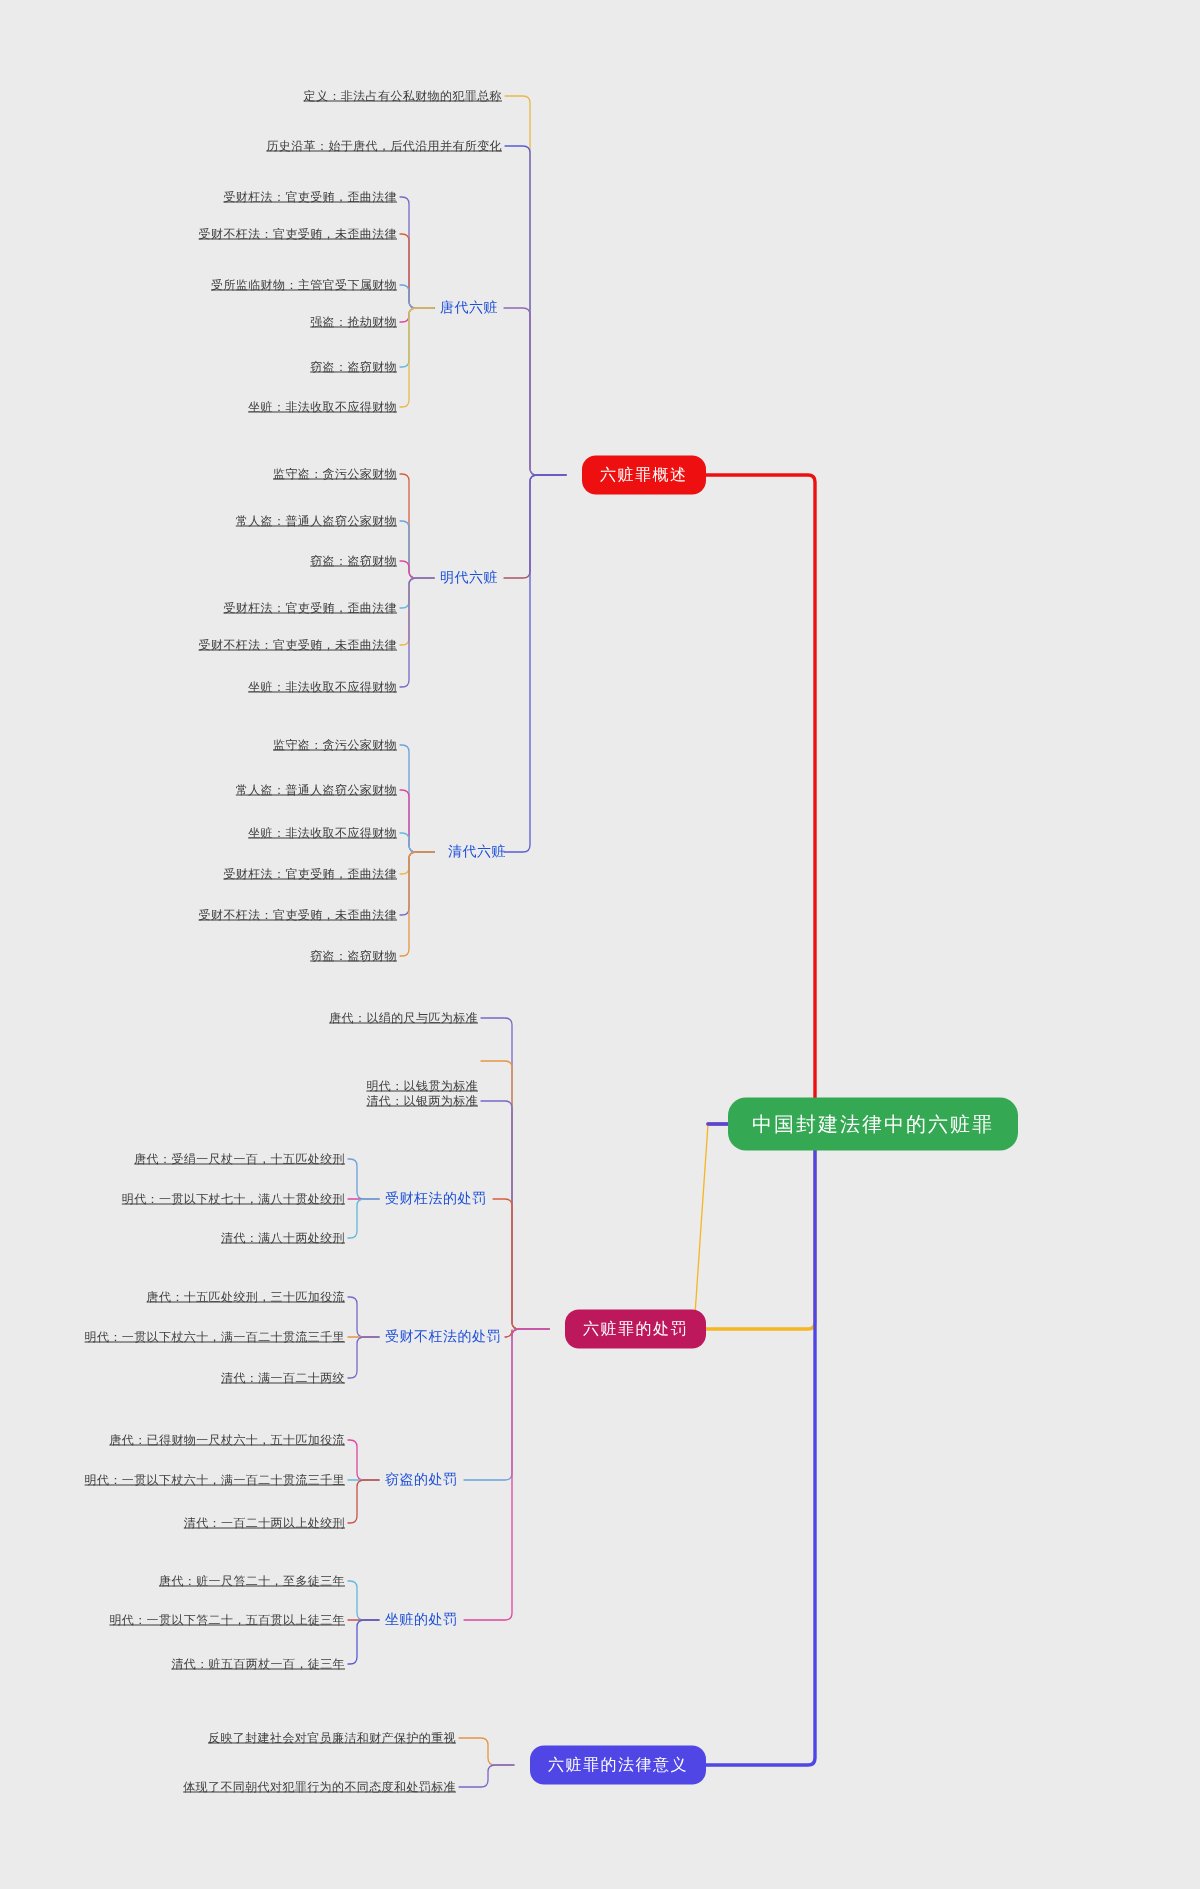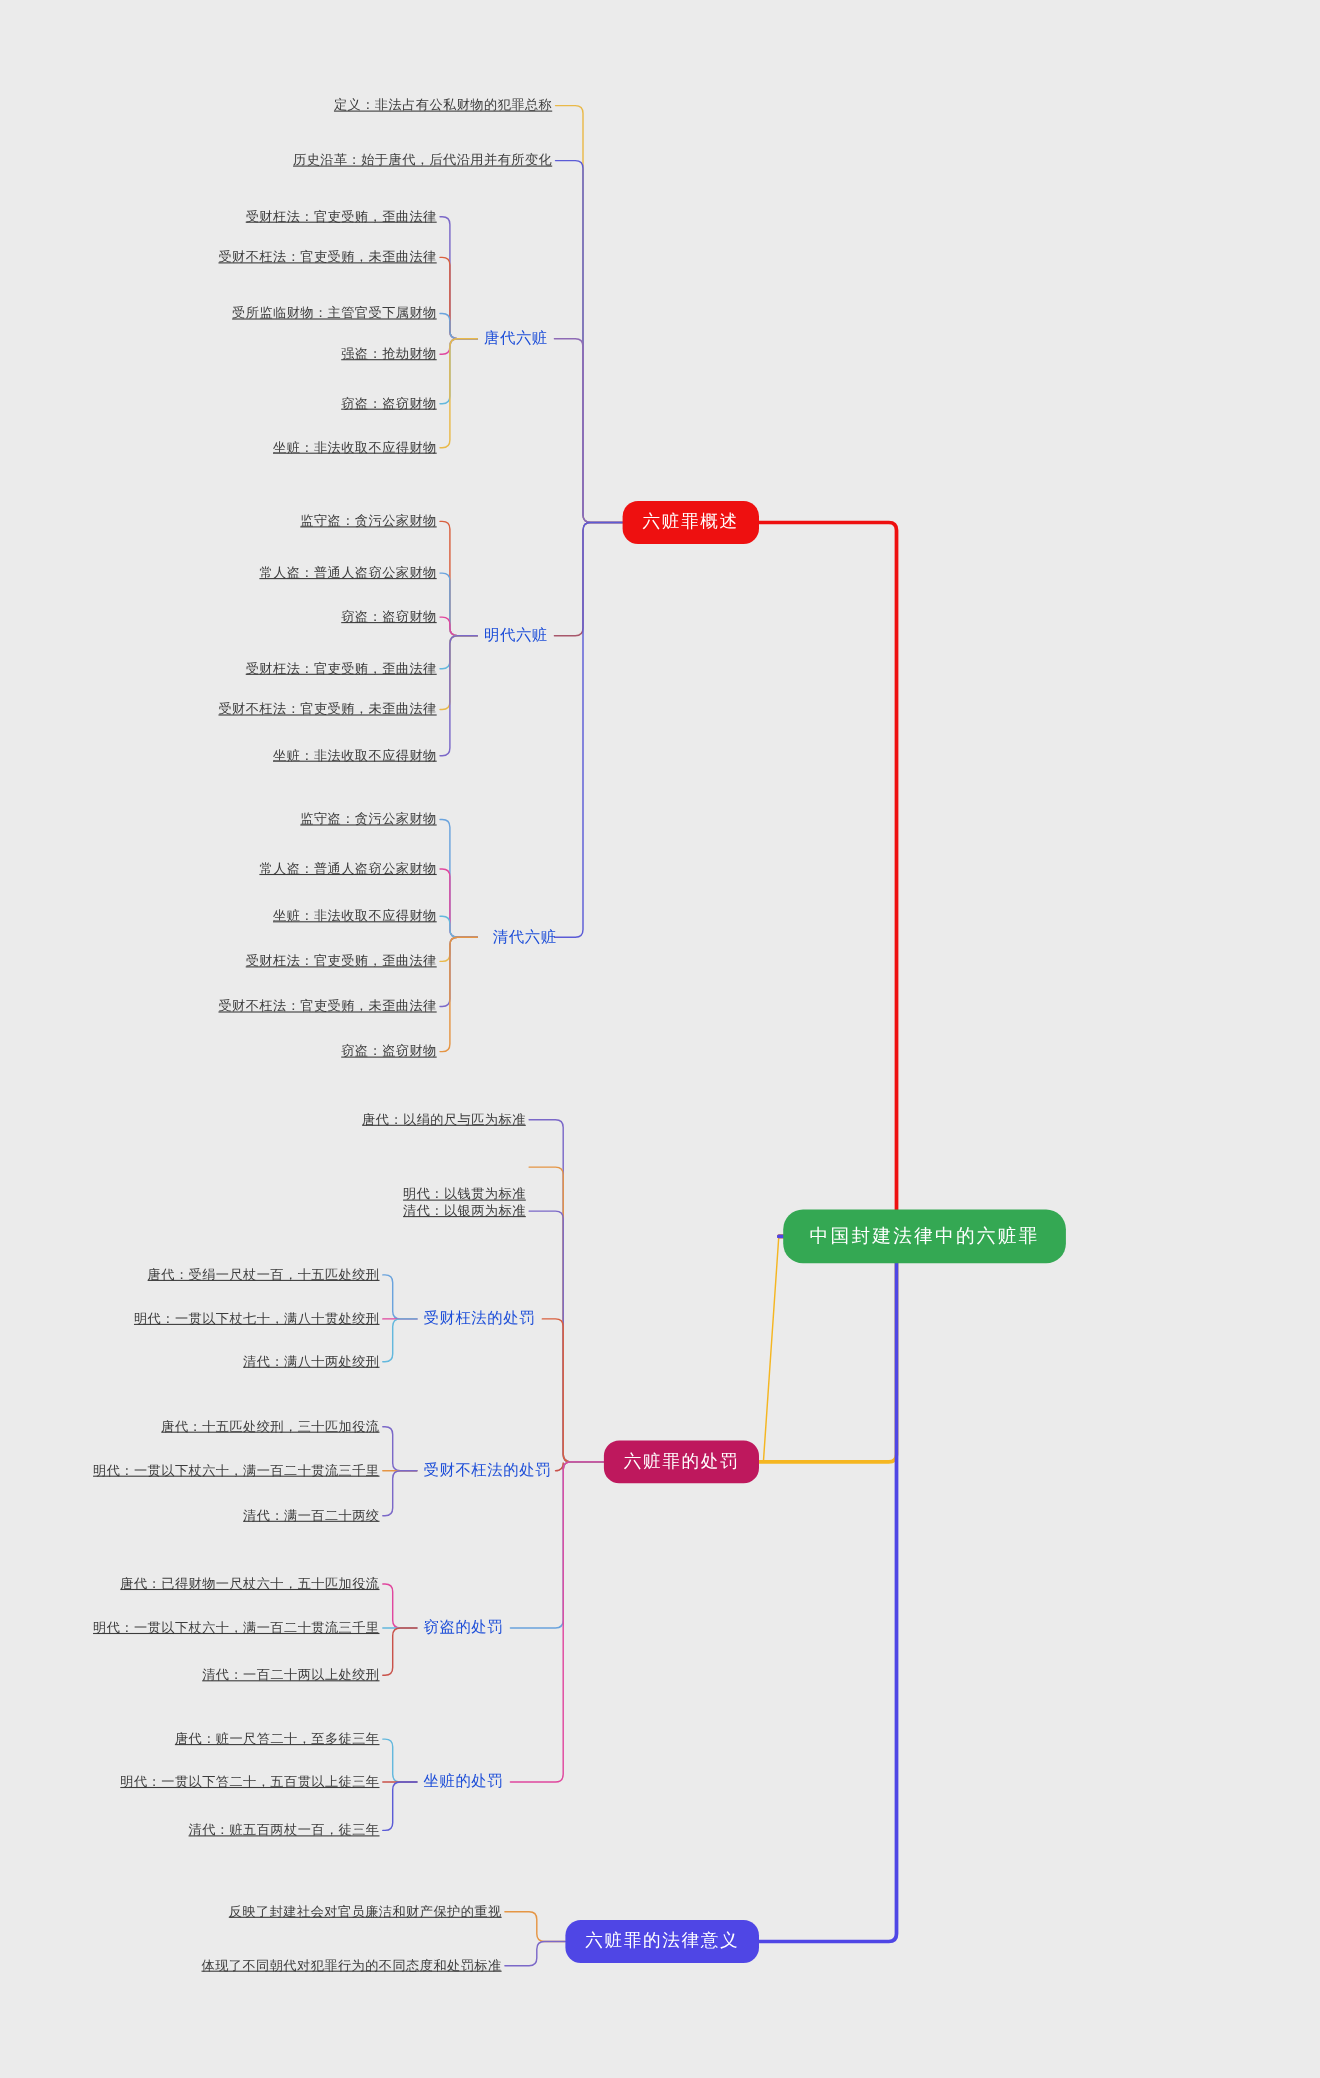--- a/index.html
+++ b/index.html
@@ -34,23 +34,24 @@
   
   .pill{
     transform:translateY(-50%);
     border-radius:14px;
     color:#fff;
     font-size:16px;
     letter-spacing:1.5px;
     padding:9px 18px;
     font-weight:400;
     text-align:center;
+    margin-left:16px;
   }
   .pill.root{
-    font-size:17px;
+    font-size:20px;
     border-radius:18px;
     padding:13px 24px;
     letter-spacing:2px;
   }
 </style>
 </head>
 <body>
 
 <div id="map">
   <svg class="links" id="links" viewBox="0 0 1200 1889">

